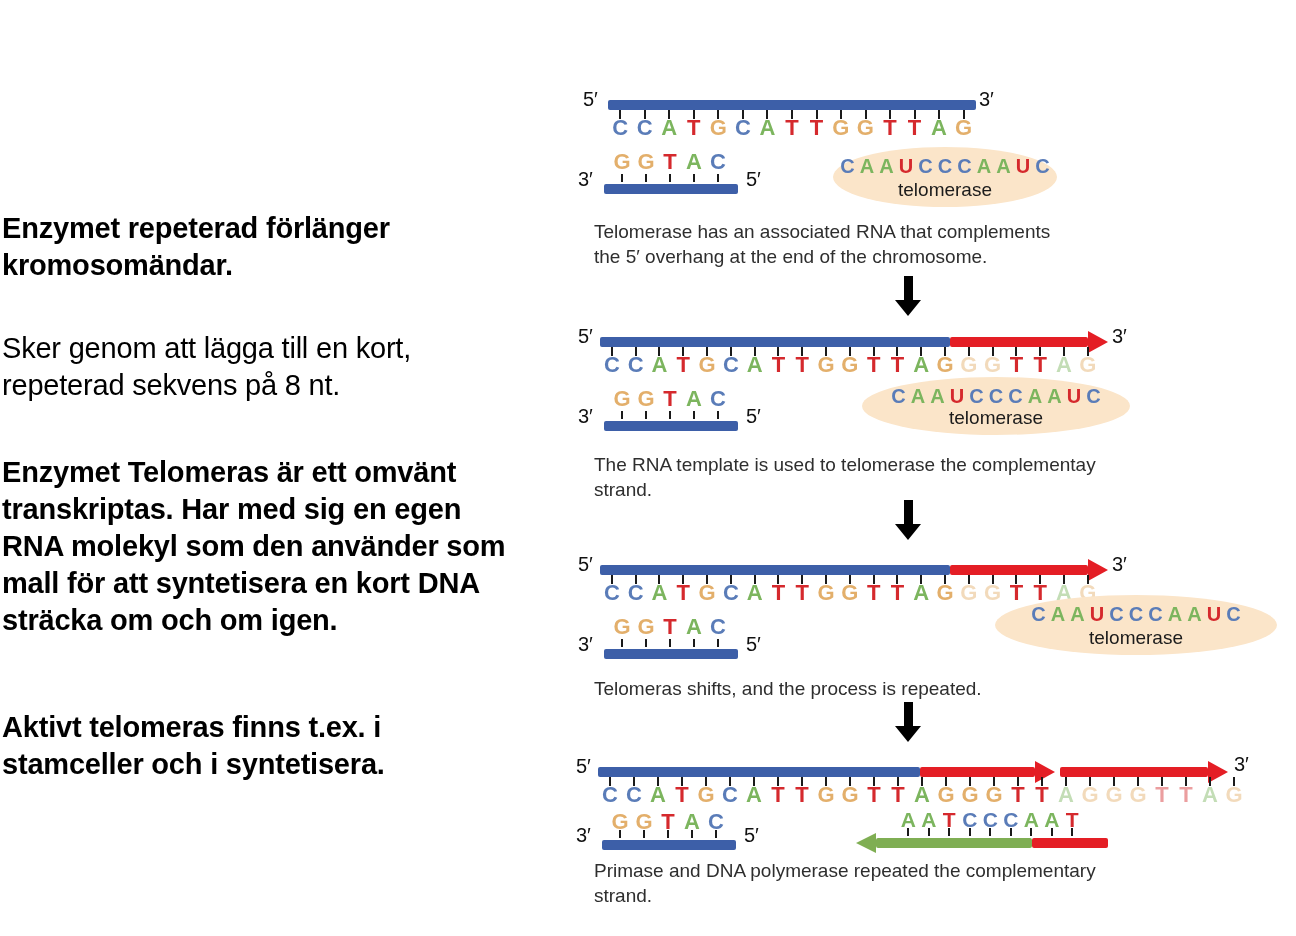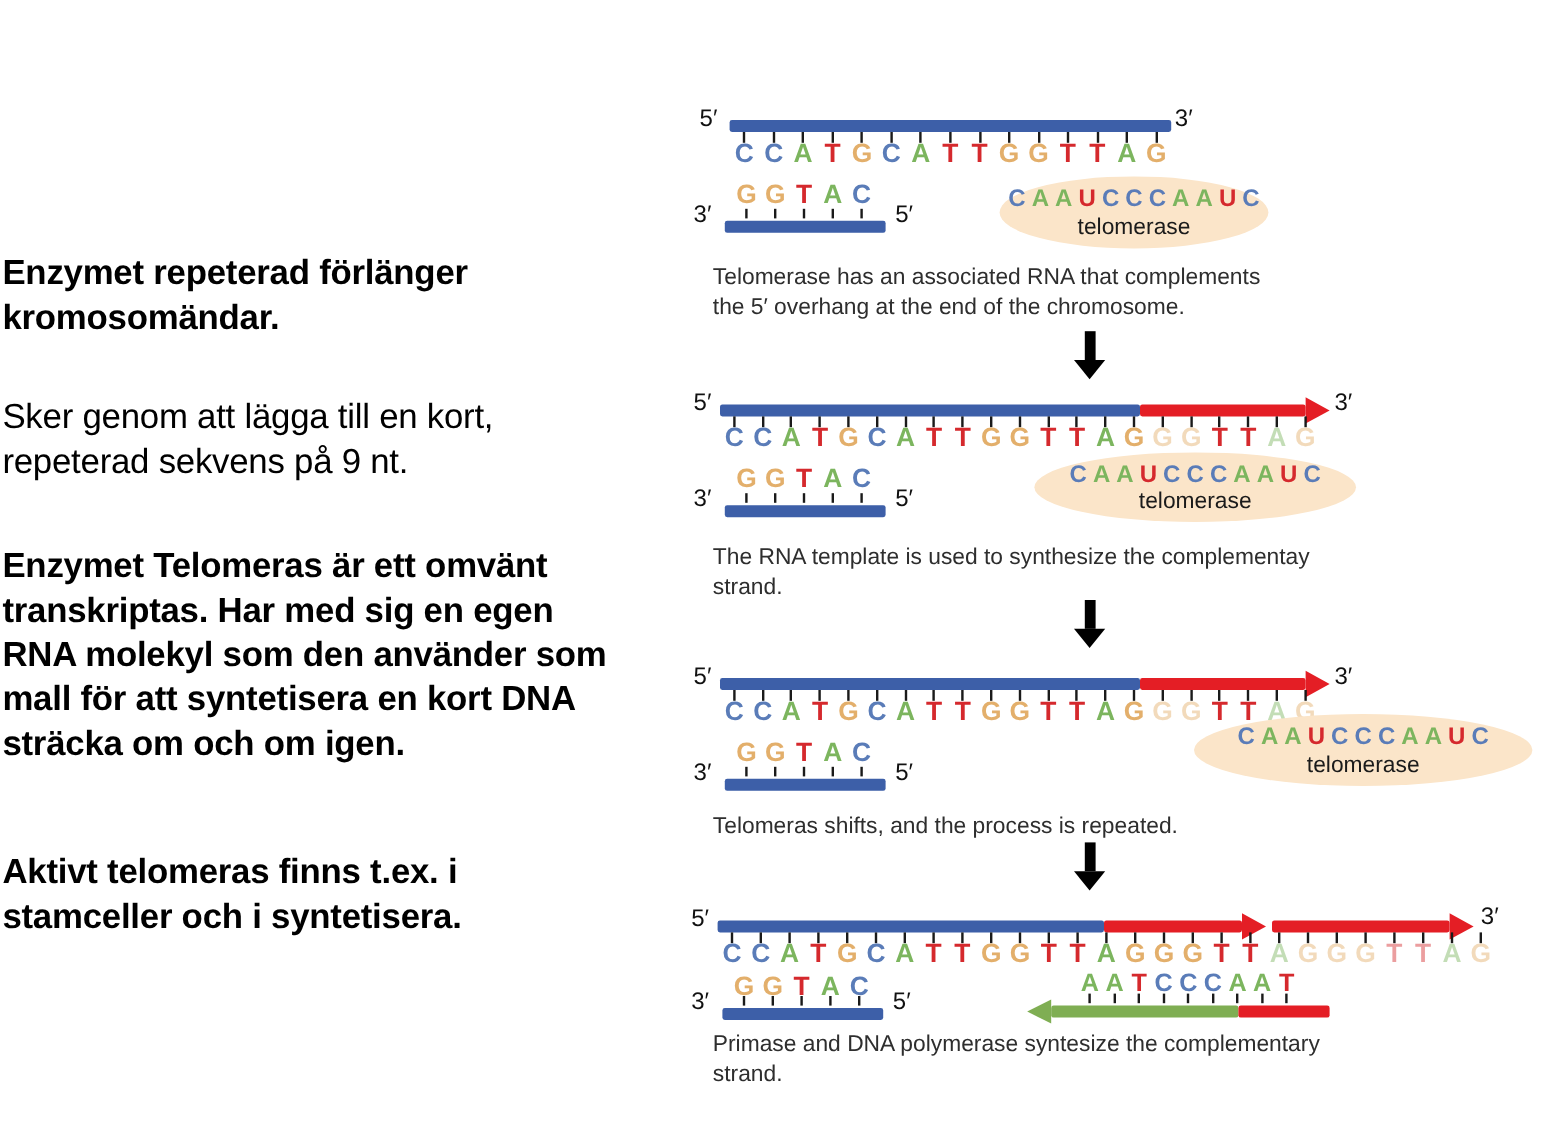--- a/index.html
+++ b/index.html
@@ -26,21 +26,21 @@
   .tri{position:absolute;width:0;height:0;}
 </style>
 </head>
 <body>
 
 <div class="slide">
   <div id="left-text">
       <div class="para bold" style="top: 210px;">Enzymet repeterad förlänger
 kromosomändar.</div>
       <div class="para" style="top: 330px;">Sker genom att lägga till en kort,
-repeterad sekvens på 9 nt.</div>
+repeterad sekvens på 8 nt.</div>
       <div class="para bold" style="top: 454px;">Enzymet Telomeras är ett omvänt
 transkriptas. Har med sig en egen
 RNA molekyl som den använder  som
 mall för att syntetisera en kort DNA
 sträcka om och om igen.</div>
       <div class="para bold" style="top: 709px;">Aktivt telomeras finns t.ex. i
 stamceller och i syntetisera.</div>
     </div>
   <div id="diagram">
       <div class="prime" style="left: 583px; top: 88px;">5′</div>
@@ -284,21 +284,21 @@
         <span style="width: 19.5px; color: rgb(213, 41, 45);">U</span>
         <span style="width: 19.5px; color: rgb(90, 124, 184);">C</span>
         <span style="width: 19.5px; color: rgb(90, 124, 184);">C</span>
         <span style="width: 19.5px; color: rgb(90, 124, 184);">C</span>
         <span style="width: 19.5px; color: rgb(124, 181, 94);">A</span>
         <span style="width: 19.5px; color: rgb(124, 181, 94);">A</span>
         <span style="width: 19.5px; color: rgb(213, 41, 45);">U</span>
         <span style="width: 19.5px; color: rgb(90, 124, 184);">C</span>
       </div>
       <div class="ell-label" style="left: 862px; top: 407px; width: 268px;">telomerase</div>
-      <div class="caption" style="left: 594px; top: 452px;">The RNA template is used to synthesize the complementay
+      <div class="caption" style="left: 594px; top: 452px;">The RNA template is used to telomerase the complementay
 strand.</div>
       <div class="shaft" style="left: 904px; top: 500px; width: 9px; height: 24px;"></div>
       <div class="tri" style="left: 895px; top: 524px; border-left: 13px solid transparent; border-right: 13px solid transparent; border-top: 16px solid rgb(0, 0, 0);"></div>
       <div class="prime" style="left: 578px; top: 553px;">5′</div>
       <div class="prime" style="left: 1112px; top: 553px;">3′</div>
       <div class="bar" style="left: 600px; top: 565px; width: 350px; background: rgb(61, 95, 168);"></div>
       <div class="bar" style="left: 950px; top: 565px; width: 138px; background: rgb(228, 30, 37);"></div>
       <div class="tri" style="left: 1088px; top: 559px; border-top: 11px solid transparent; border-bottom: 11px solid transparent; border-left: 20px solid rgb(228, 30, 37);"></div>
       <div class="tick-row" style="left: 600px; top: 575px; width: 499.8px; height: 9px;">
         <div class="tc">
@@ -615,16 +615,16 @@
         <div class="tc">
           <i></i>
         </div>
         <div class="tc">
           <i></i>
         </div>
       </div>
       <div class="bar" style="left: 876px; top: 838px; width: 156px; background: rgb(127, 174, 83);"></div>
       <div class="tri" style="left: 856px; top: 833px; border-top: 10px solid transparent; border-bottom: 10px solid transparent; border-right: 20px solid rgb(127, 174, 83);"></div>
       <div class="bar" style="left: 1032px; top: 838px; width: 76px; background: rgb(228, 30, 37);"></div>
-      <div class="caption" style="left: 594px; top: 858px;">Primase and DNA polymerase syntesize the complementary
+      <div class="caption" style="left: 594px; top: 858px;">Primase and DNA polymerase repeated the complementary
 strand.</div>
     </div>
 </div>
 
 </body></html>

